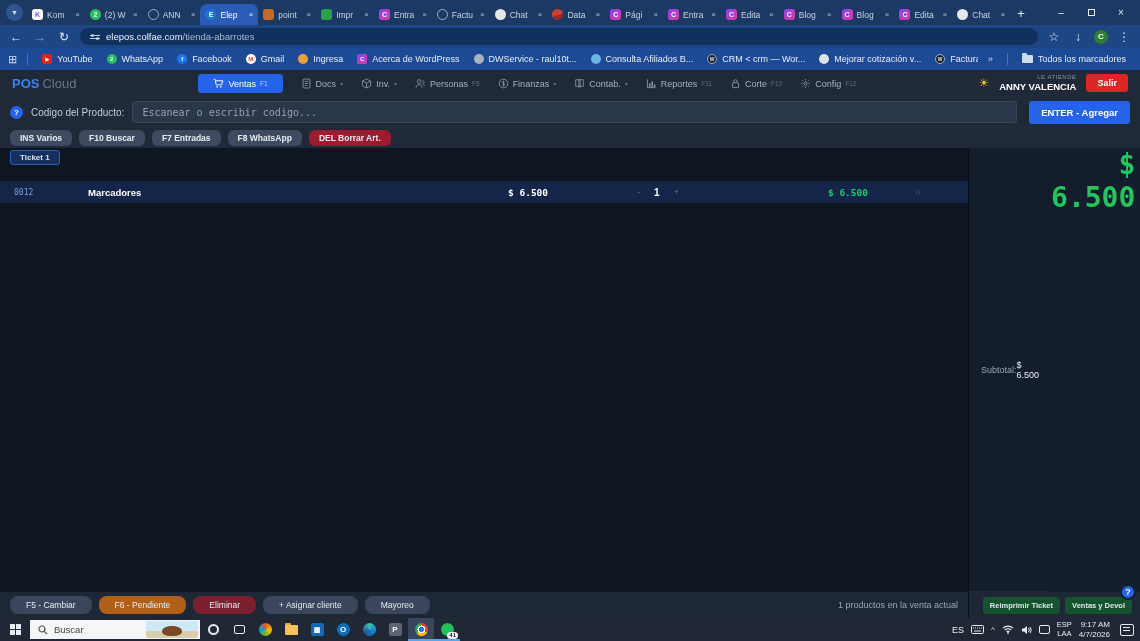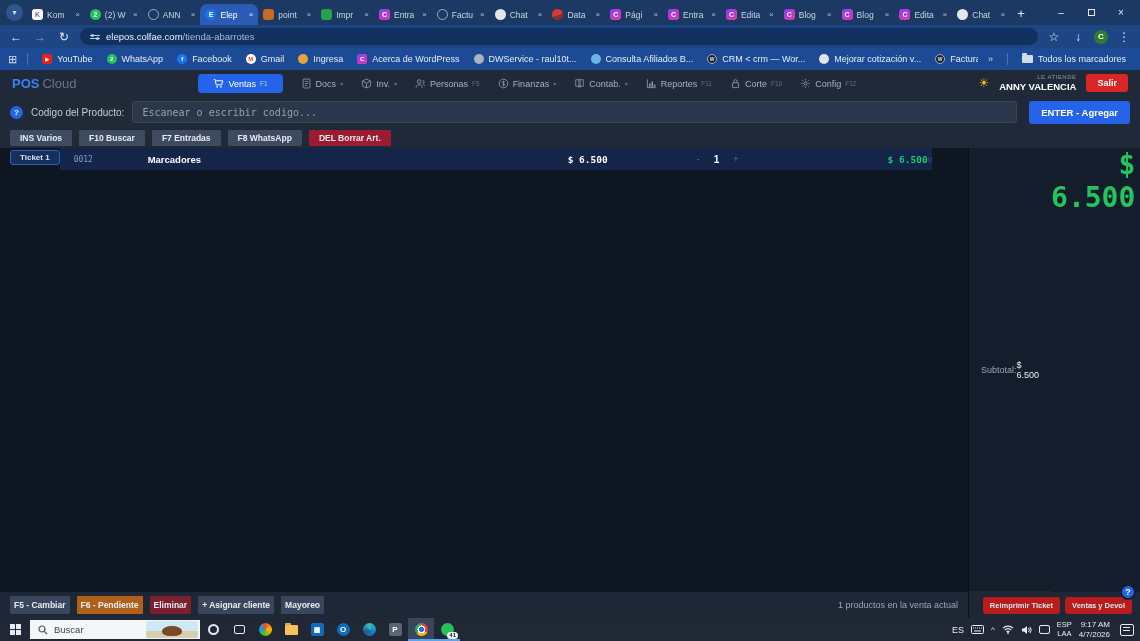--- a/index.html
+++ b/index.html
@@ -93,25 +93,25 @@
   .help-badge { width:13px; height:13px; border-radius:50%; background:#2563eb; color:#fff; font-size:8px; font-weight:bold;
     display:flex; align-items:center; justify-content:center; flex:none; }
   .code-label { font-size:10px; color:#c3cdd9; white-space:nowrap; }
   .code-input { flex:1; height:22px; background:#2a3649; border:1px solid #3b4759; border-radius:3px; color:#e6ecf4;
     font-family:"DejaVu Sans Mono",monospace; font-size:10px; padding:0 9px; outline:none; }
   .code-input::placeholder { color:#97a1b0; }
   .btn-agregar { background:#2563eb; color:#fff; font-size:9.5px; font-weight:bold; border:none; border-radius:3px;
     padding:6px 12px; margin-left:4px; white-space:nowrap; }
 
   .hotkeys { height:21px; background:#1f2937; display:flex; align-items:center; gap:7px; padding:0 10px; flex:none; }
-  .hk-btn { background:#3d4a5f; color:#e8edf4; font-size:8.5px; font-weight:bold; border:none; border-radius:1px; padding:3px 10px; white-space:nowrap; }
+  .hk-btn { background:#3d4a5f; color:#e8edf4; font-size:8.5px; font-weight:bold; border:none; border-radius:6px; padding:3px 10px; white-space:nowrap; }
   .hk-btn.danger { background:#9c1b30; }
 
   .main { flex:1; display:flex; min-height:0; }
-  .main-left { width:968px; flex:none; display:flex; flex-direction:row; background:#0e1621; }
+  .main-left { width:968px; flex:none; display:flex; flex-direction:column; background:#0e1621;gap:14px; }
   .ticket-row { height:19px; display:flex; align-items:flex-end; padding:0 0 2px 10px; }
   .ticket-btn { background:#16305e; border:1px solid #2e5fb8; color:#d7e2f5; font-size:8px; font-weight:bold;
     border-radius:3px; padding:2px 9px; }
   .trow { display:grid; grid-template-columns:74px 420px 90px 120px 150px 1fr; align-items:center; padding-left:14px; }
   .thead { height:17px; background:#1a2432; font-size:8px; font-weight:bold; color:#8c99ac; letter-spacing:.4px; }
   .th-cant, .td-cant { text-align:center; }
   .th-importe, .td-importe { text-align:right; }
   .th-exist, .td-exist { text-align:center; }
   .tr { height:22px; background:#152449; }
   .td-codigo { font-family:"DejaVu Sans Mono",monospace; font-size:8px; color:#7d9cd4; }
@@ -129,26 +129,26 @@
     border-bottom:1px solid rgba(255,255,255,.05); }
   .subtotal-label { color:#9aa6b6; } .subtotal-value { color:#e9eef5; }
   .right-fill { flex:1; }
   .big-total { text-align:right; padding:0 13px 10px 0; font-family:"DejaVu Sans Mono",monospace; font-weight:bold;
     font-size:28px; color:#22c55e; }
   .btn-cobrar { background:#17a34a; color:#fff; font-size:11px; font-weight:bold; border:none; border-radius:5px;
     height:33px; margin:0 11px 15px 11px; }
 
   .app-footer { height:26px; background:#1d2735; display:flex; flex:none; }
   .footer-left { width:968px; flex:none; display:flex; align-items:center; gap:7px; padding:0 10px; }
-  .ft-btn { background:#39465c; color:#e8edf4; font-size:8.5px; font-weight:bold; border:none; border-radius:1px; padding:4px 4px; white-space:nowrap; }
+  .ft-btn { background:#39465c; color:#e8edf4; font-size:8.5px; font-weight:normal; border:none; border-radius:8px; padding:4px 16px; white-space:nowrap; }
   .ft-btn.warning { background:#b06019; }
   .ft-btn.danger { background:#7c1f2e; }
   .footer-status { margin-left:auto; font-size:9px; color:#9aa7b8; }
   .footer-right { flex:1; display:flex; align-items:center; justify-content:flex-end; gap:5px; padding:0 8px; position:relative; border-left:1px solid #0a0f18; }
-  .ftr-btn { background:#b91c1c; color:#dfe6f0; font-size:7.5px; font-weight:bold; border:none; border-radius:3px;
+  .ftr-btn { background:#14532d; color:#dfe6f0; font-size:7.5px; font-weight:bold; border:none; border-radius:3px;
     padding:4px 7px; white-space:nowrap; overflow:hidden; max-width:78px; text-overflow:ellipsis; }
   .float-help { position:absolute; top:-8px; right:4px; width:16px; height:16px; border-radius:50%; background:#2563eb;
     color:#fff; font-size:9px; font-weight:bold; display:flex; align-items:center; justify-content:center; border:2px solid #141d2b; }
 
   
   .taskbar { height:23px; background:#202836; display:flex; align-items:stretch; flex:none; }
   .tb-start { width:30px; display:flex; align-items:center; justify-content:center; }
   .win-logo { display:grid; grid-template-columns:5px 5px; grid-template-rows:5px 5px; gap:1px; }
   .win-logo i { background:#e8edf4; }
   .tb-search { width:170px; background:#f5f6f7; display:flex; align-items:center; gap:6px; padding:0 2px 0 8px; margin:2px 0; }

